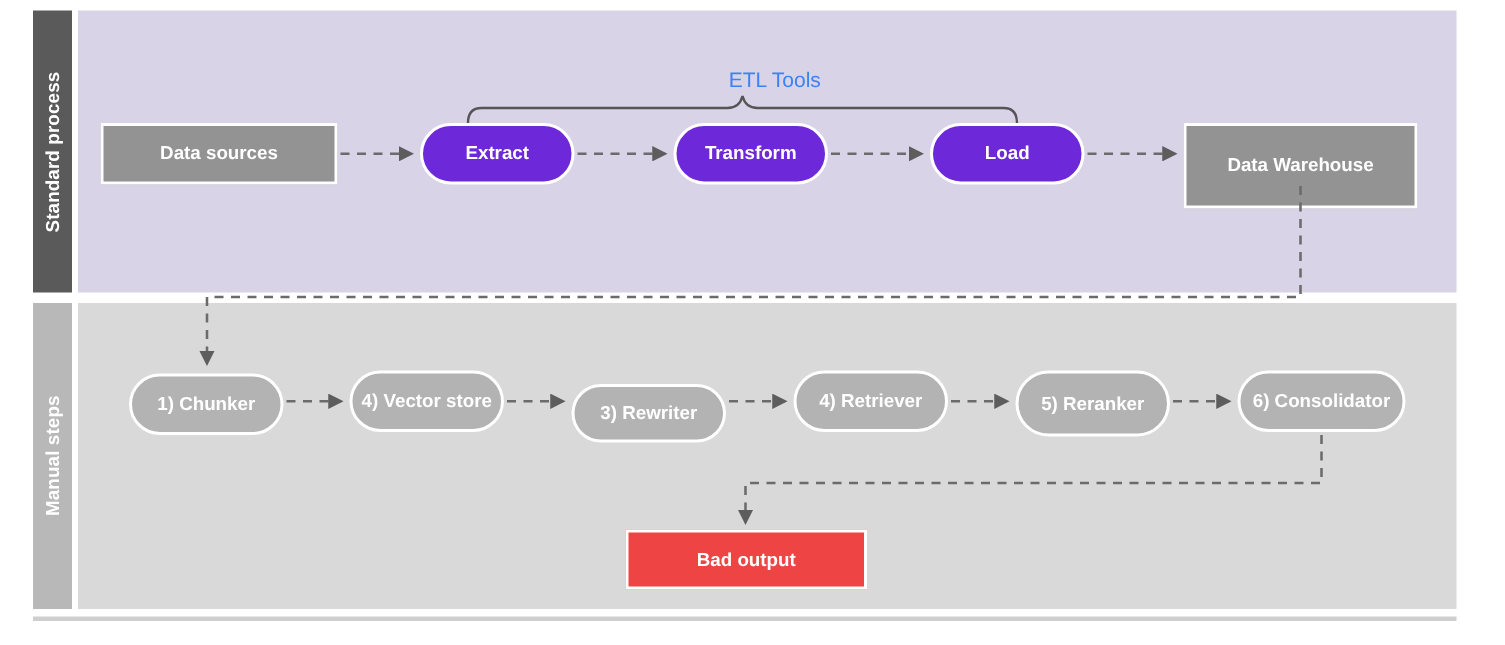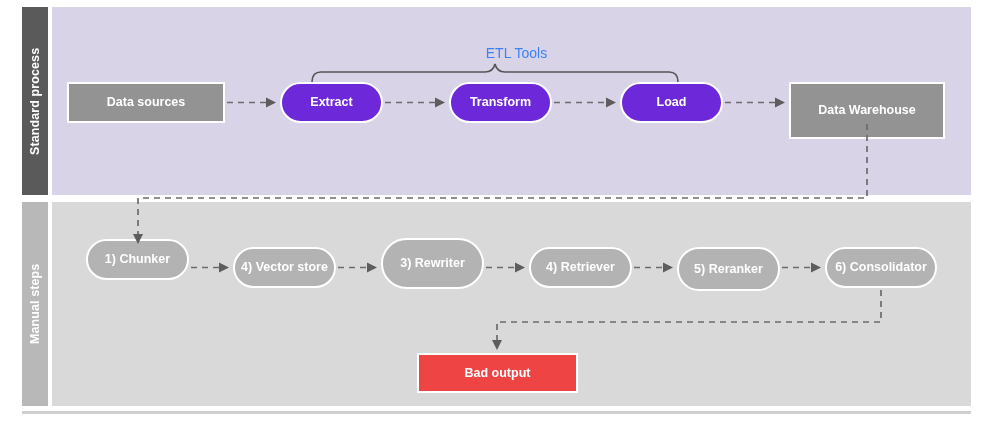--- a/index.html
+++ b/index.html
@@ -131,29 +131,29 @@
   </div>
 
   <div class="node pill n-purple" style="left:620px; top:82px; width:103px; height:41px;">
     <span>Load</span>
   </div>
 
   <div class="node rect n-grey" style="left:789px; top:82px; width:156px; height:57px;">
     <span>Data Warehouse</span>
   </div>
 
-  <div class="node pill n-pill" style="left:86px;  top:239px; width:103px; height:41px;">
+  <div class="node pill n-pill" style="left:86px;  top:249px; width:103px; height:41px;">
     <span>1) Chunker</span>
   </div>
 
   <div class="node pill n-pill" style="left:233px; top:247px; width:103px; height:41px;">
     <span>4) Vector store</span>
   </div>
 
-  <div class="node pill n-pill" style="left:381px; top:238px; width:103px; height:51px;">
+  <div class="node pill n-pill" style="left:381px; top:256px; width:103px; height:39px;">
     <span>3) Rewriter</span>
   </div>
 
   <div class="node pill n-pill" style="left:529px; top:247px; width:103px; height:41px;">
     <span>4) Retriever</span>
   </div>
 
   <div class="node pill n-pill" style="left:677px; top:247px; width:103px; height:44px;">
     <span>5) Reranker</span>
   </div>

